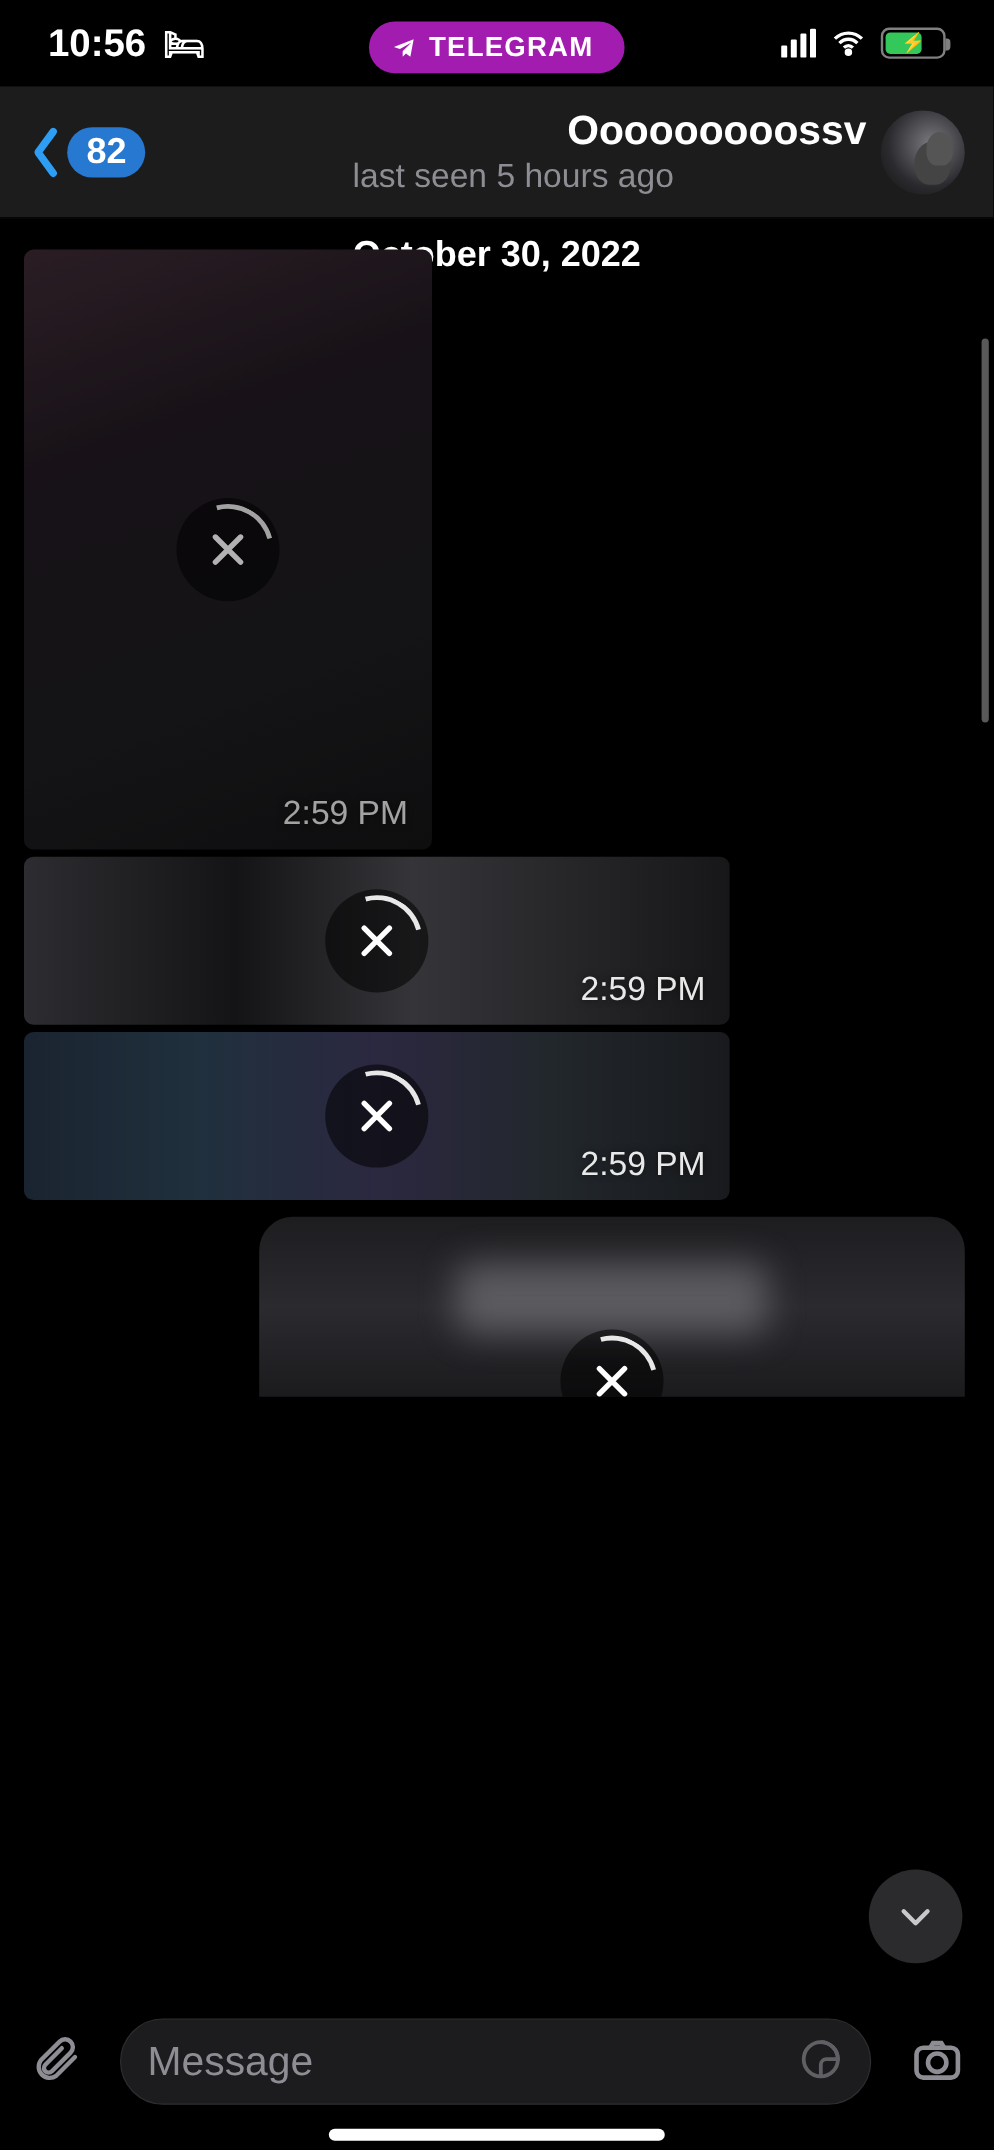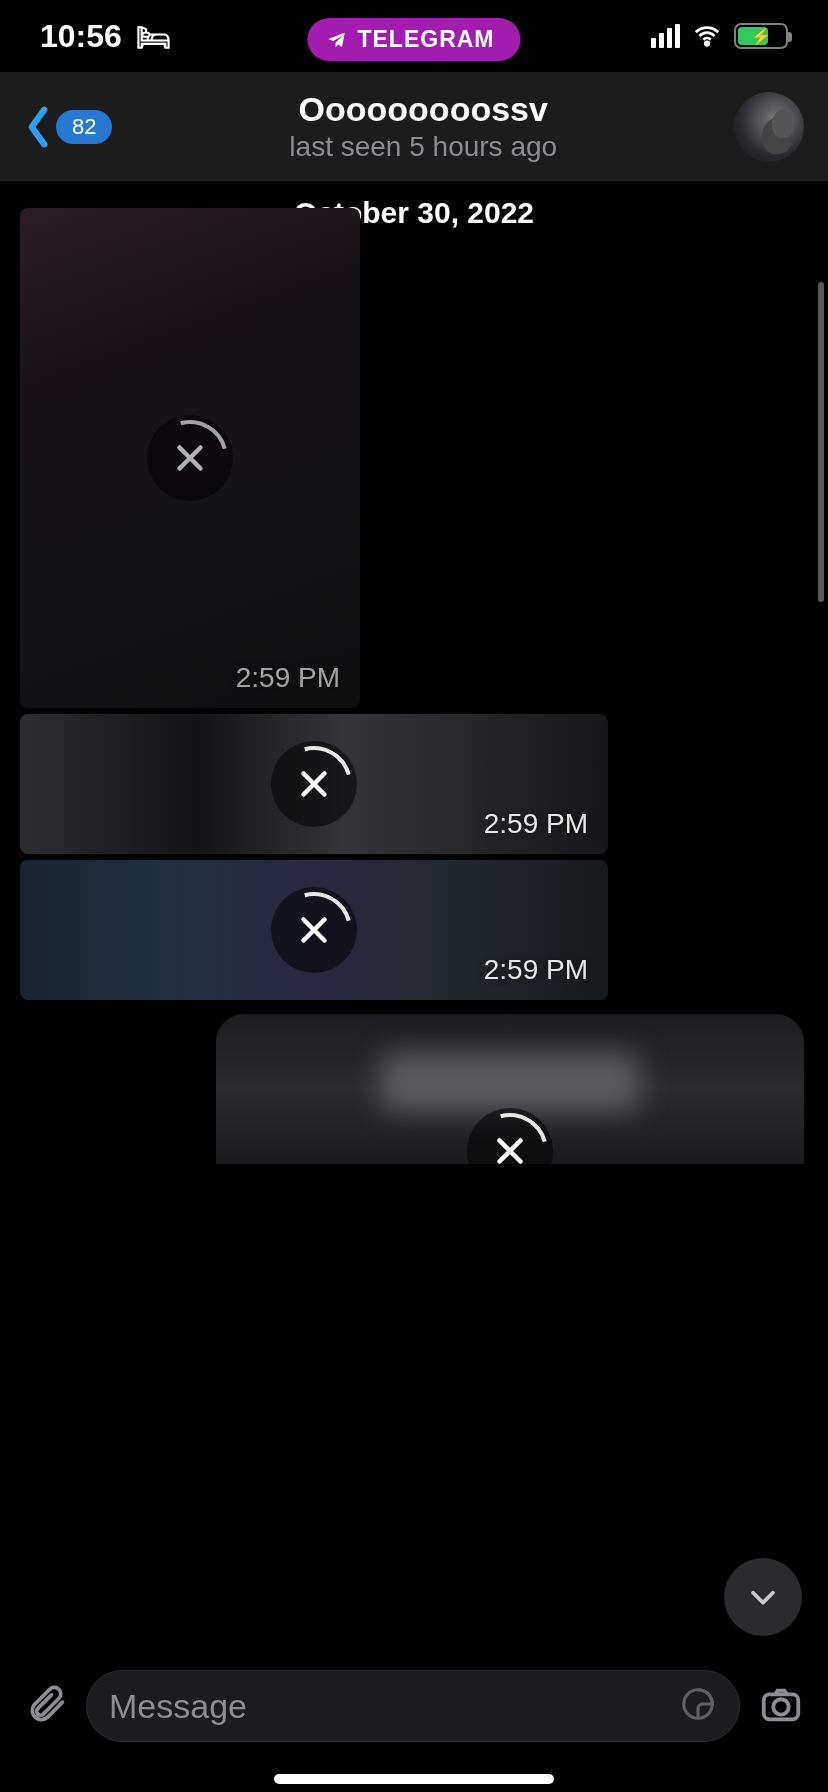--- a/index.html
+++ b/index.html
@@ -40,23 +40,23 @@
   .app-pill{position:absolute;top:18px;left:50%;transform:translateX(-50%);
     background:#a21caf;color:#fff;border-radius:40px;padding:8px 26px 8px 18px;
     display:flex;align-items:center;gap:10px;font-size:23px;font-weight:700;letter-spacing:1px;}
   .app-pill svg{width:22px;height:22px;}
   
   .chat-header{height:110px;background:var(--header);display:flex;align-items:center;
     padding:0 24px;gap:12px;border-bottom:1px solid #000;}
   .back{display:flex;align-items:center;gap:4px;}
   .back svg{width:28px;height:44px;}
   .count-pill{background:var(--pill);color:#fff;border-radius:40px;padding:4px 16px;
-    font-size:22px;font-weight:400;min-width:40px;text-align:center;}
+    font-size:30px;font-weight:700;min-width:40px;text-align:center;}
   .title-col{flex:1;text-align:center;line-height:1.15;}
-  .title{font-size:34px;font-weight:700;}
+  .title{font-size:34px;font-weight:700;text-align:right;}
   .subtitle{font-size:28px;color:var(--muted);margin-top:2px;}
   .avatar{width:70px;height:70px;border-radius:50%;overflow:hidden;flex:none;
     background:radial-gradient(circle at 60% 40%, #7a7a7f 0%, #2b2b2f 60%, #111 100%);
     position:relative;}
   .avatar::after{content:"";position:absolute;right:10px;top:18px;width:22px;height:28px;
     background:#555;border-radius:50% 50% 40% 40%;box-shadow:-6px 12px 0 4px #444;}
   
   .messages{position:absolute;left:0;right:0;top:182px;bottom:128px;overflow:hidden;}
   .date-divider{text-align:center;font-size:30px;font-weight:600;margin:14px 0 18px;}
   .scrollbar{position:absolute;right:4px;top:100px;width:6px;height:320px;
@@ -105,22 +105,22 @@
     background:linear-gradient(180deg,#1d1d20 0%, #2b2b2f 50%, #1b1b1e 100%);}
   .out2 .blur-center{position:absolute;left:50%;top:45%;transform:translate(-50%,-50%);
     width:260px;height:60px;background:rgba(140,140,145,.5);border-radius:14px;filter:blur(14px);}
   .out2 .loader{top:auto;bottom:-30px;}
   
   .fab{position:absolute;right:26px;bottom:156px;width:78px;height:78px;border-radius:50%;
     background:#2b2b2e;display:flex;align-items:center;justify-content:center;
     box-shadow:0 2px 8px rgba(0,0,0,.6);}
   .fab svg{width:34px;height:34px;}
   
-  .inputbar{position:absolute;left:0;right:0;bottom:36px;height:100px;
-    display:flex;align-items:center;gap:18px;padding:0 24px;}
+  .inputbar{position:absolute;left:0;right:0;bottom:24px;height:100px;
+    display:flex;align-items:center;gap:32px;padding:0 24px;}
   .attach svg{width:44px;height:44px;}
   .field{flex:1;height:72px;background:#1c1c1f;border:1px solid #2e2e31;border-radius:40px;
     display:flex;align-items:center;padding:0 22px;justify-content:space-between;}
   .field .ph{font-size:34px;color:var(--muted);}
   .field .sticker svg{width:38px;height:38px;opacity:.6;}
   .mic svg{width:46px;height:46px;}
   
   .home-ind{position:absolute;left:50%;bottom:8px;transform:translateX(-50%);
     width:280px;height:10px;background:#fff;border-radius:10px;}
 </style>

